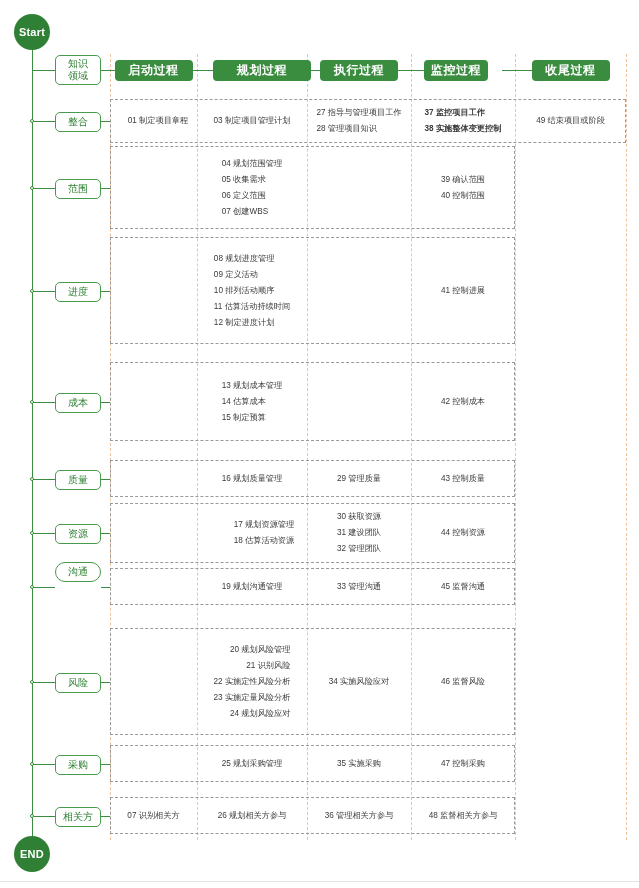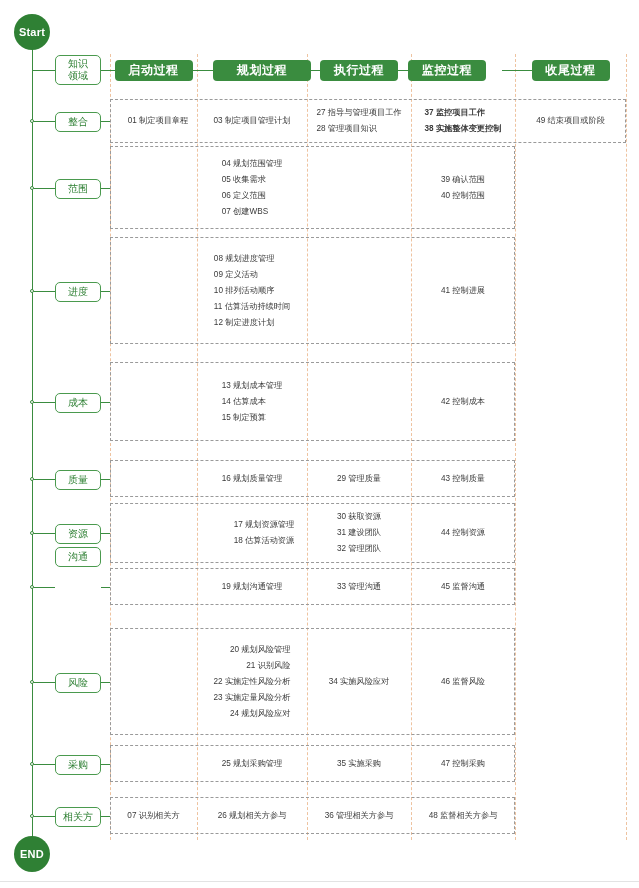--- a/index.html
+++ b/index.html
@@ -172,21 +172,21 @@
       <div class="col-rule" style="left: 515px;"></div>
       <div class="col-rule" style="left: 626px;"></div>
     </div>
   <div id="layer-headers">
       <div class="pg-pill" style="left: 114.5px; width: 78px;">启动过程</div>
       <div class="pg-link" style="left: 110px; width: 4.5px;"></div>
       <div class="pg-pill" style="left: 213px; width: 98px;">规划过程</div>
       <div class="pg-link" style="left: 192.5px; width: 20.5px;"></div>
       <div class="pg-pill" style="left: 320px; width: 78px;">执行过程</div>
       <div class="pg-link" style="left: 291px; width: 29px;"></div>
-      <div class="pg-pill" style="left: 408px; width: 78px;">监控过程</div>
+      <div class="pg-pill" style="left: 424px; width: 64px;">监控过程</div>
       <div class="pg-link" style="left: 398px; width: 26px;"></div>
       <div class="pg-pill" style="left: 531.5px; width: 78px;">收尾过程</div>
       <div class="pg-link" style="left: 502px; width: 29.5px;"></div>
     </div>
   <div id="layer-kalabels">
       <div class="ka-label two-line" style="top: 55px;">
         <div>知识</div>
         <div>领域</div>
       </div>
       <div class="ka-connector" style="top: 70px;"></div>
@@ -208,21 +208,21 @@
       <div class="ka-dot" style="top: 399.5px;"></div>
       <div class="ka-stub" style="top: 401.5px;"></div>
       <div class="ka-label" style="top: 469.5px;">质量</div>
       <div class="ka-connector" style="top: 478.5px;"></div>
       <div class="ka-dot" style="top: 476.5px;"></div>
       <div class="ka-stub" style="top: 478.5px;"></div>
       <div class="ka-label" style="top: 524px;">资源</div>
       <div class="ka-connector" style="top: 533px;"></div>
       <div class="ka-dot" style="top: 531px;"></div>
       <div class="ka-stub" style="top: 533px;"></div>
-      <div class="ka-label" style="top: 547px;">沟通</div>
+      <div class="ka-label" style="top: 562px; border-radius: 10px;">沟通</div>
       <div class="ka-connector" style="top: 586.5px;"></div>
       <div class="ka-dot" style="top: 584.5px;"></div>
       <div class="ka-stub" style="top: 586.5px;"></div>
       <div class="ka-label" style="top: 672.5px;">风险</div>
       <div class="ka-connector" style="top: 681.5px;"></div>
       <div class="ka-dot" style="top: 679.5px;"></div>
       <div class="ka-stub" style="top: 681.5px;"></div>
       <div class="ka-label" style="top: 754.5px;">采购</div>
       <div class="ka-connector" style="top: 763.5px;"></div>
       <div class="ka-dot" style="top: 761.5px;"></div>

